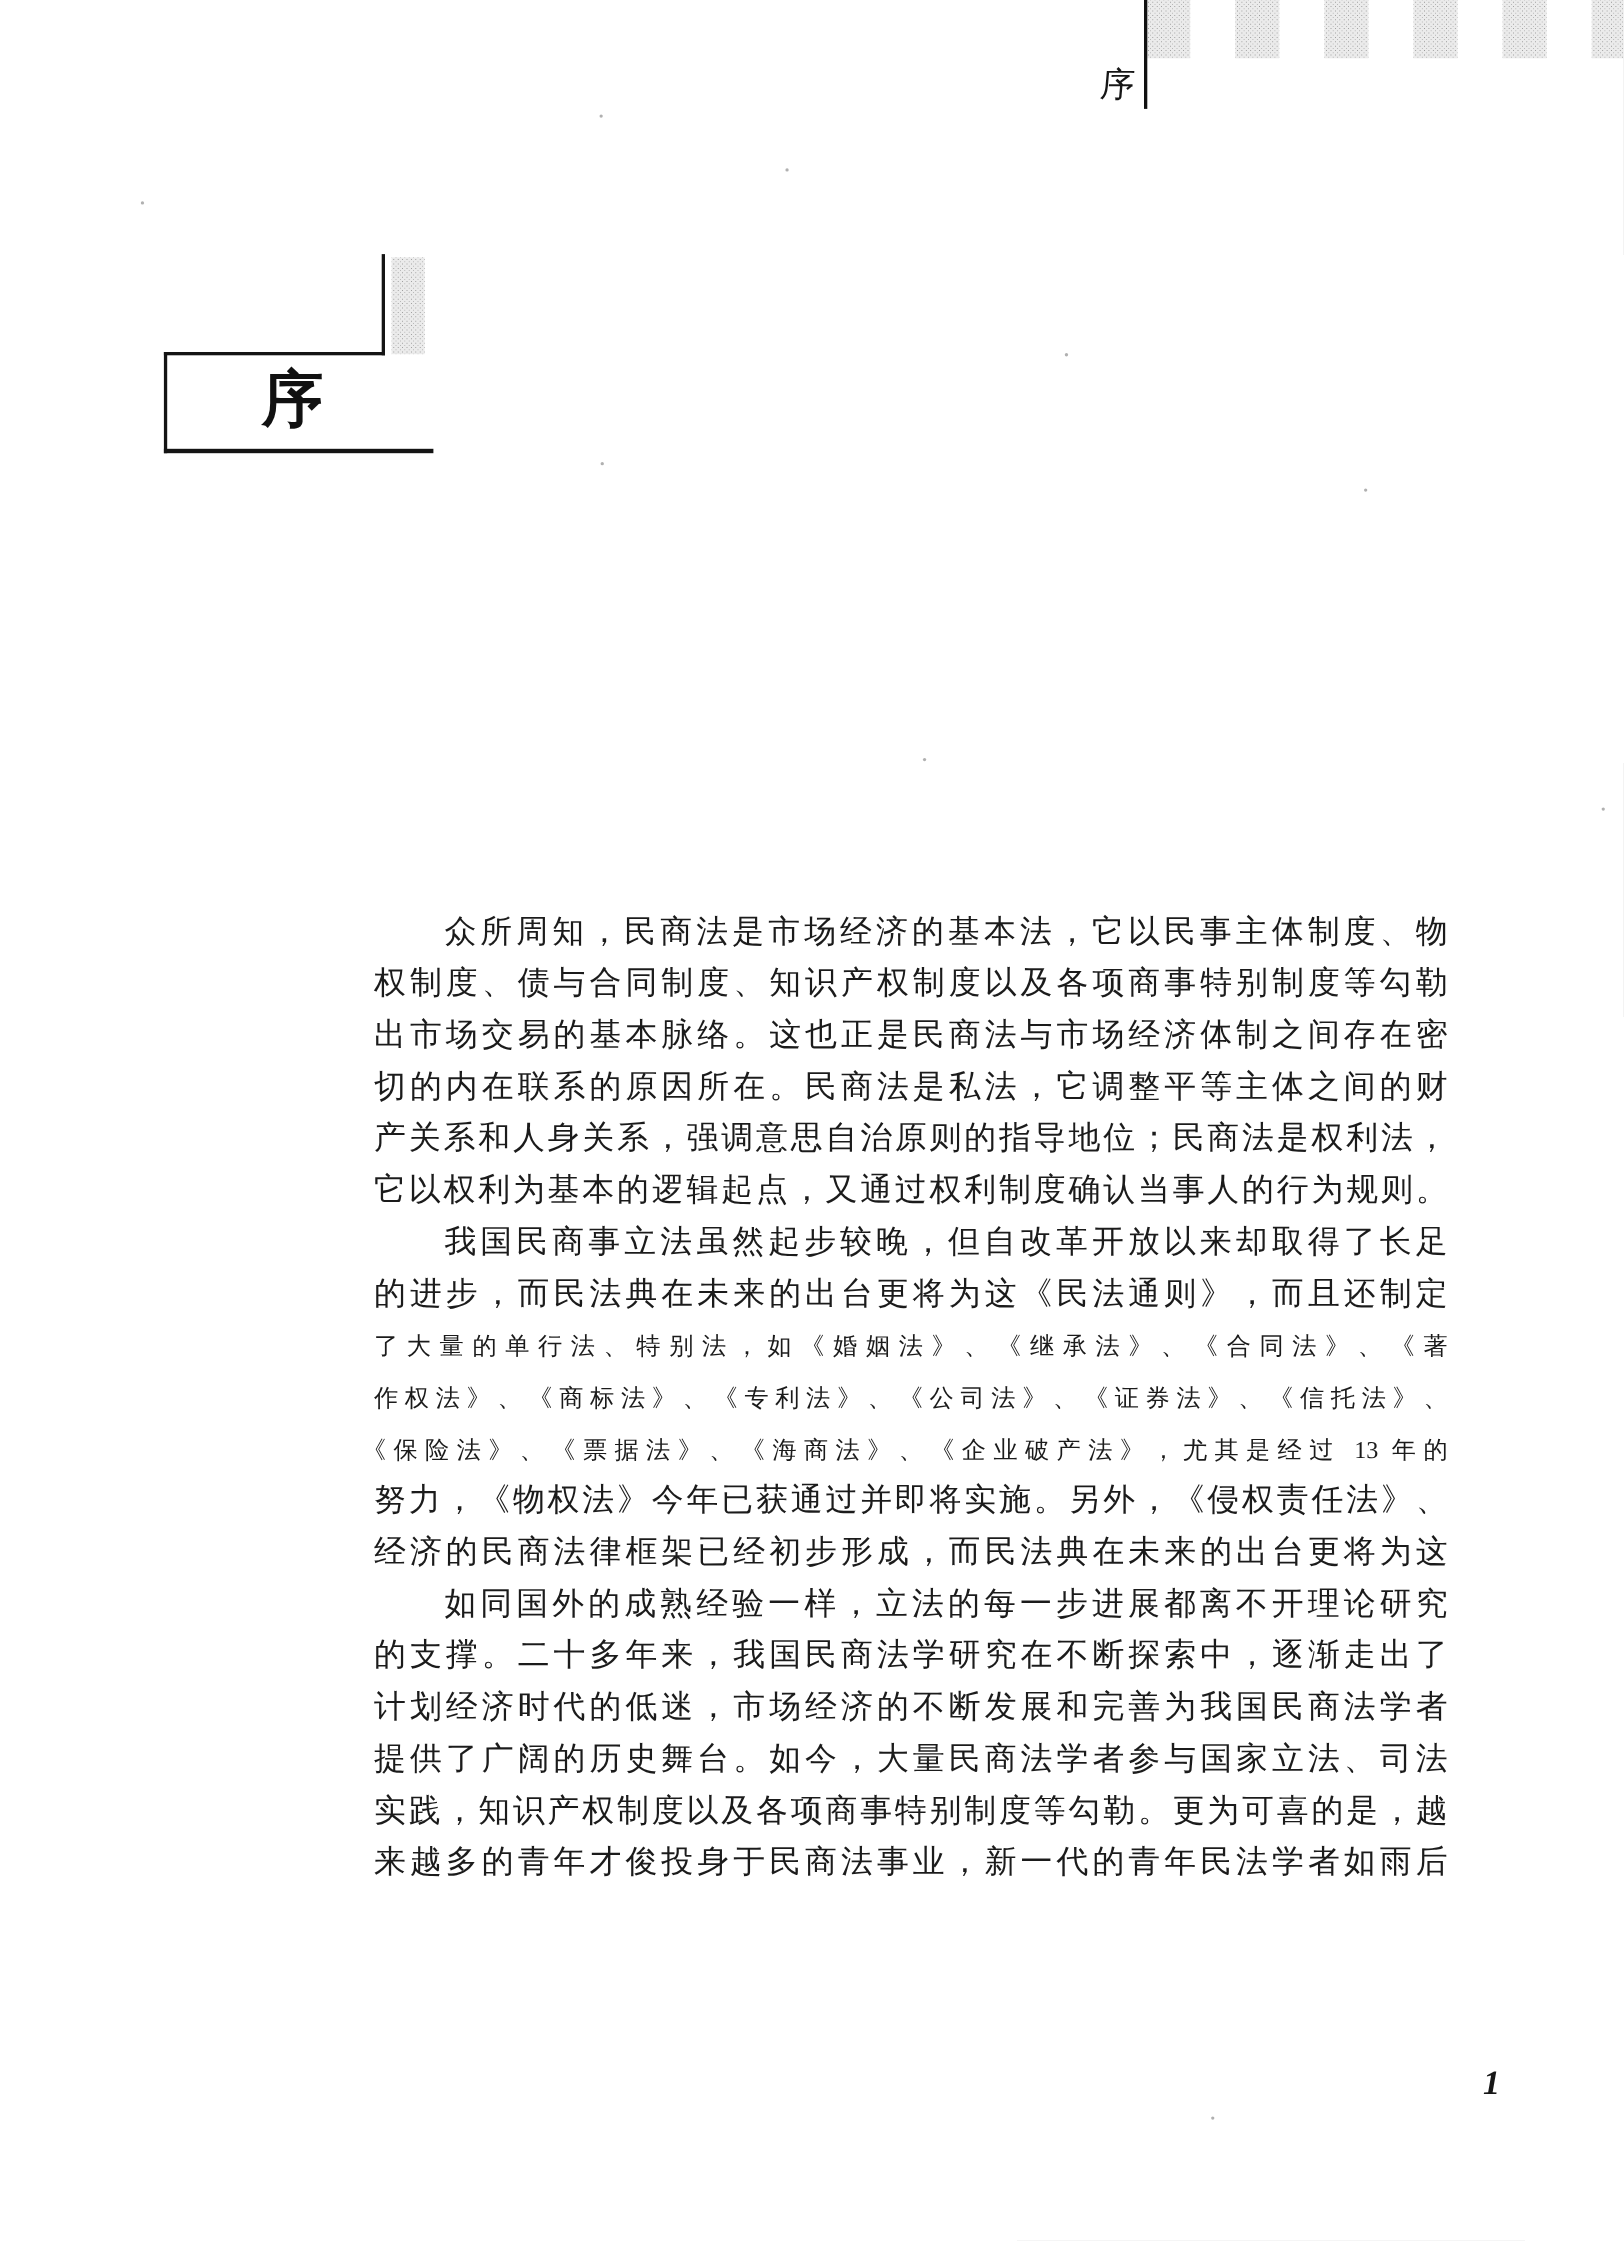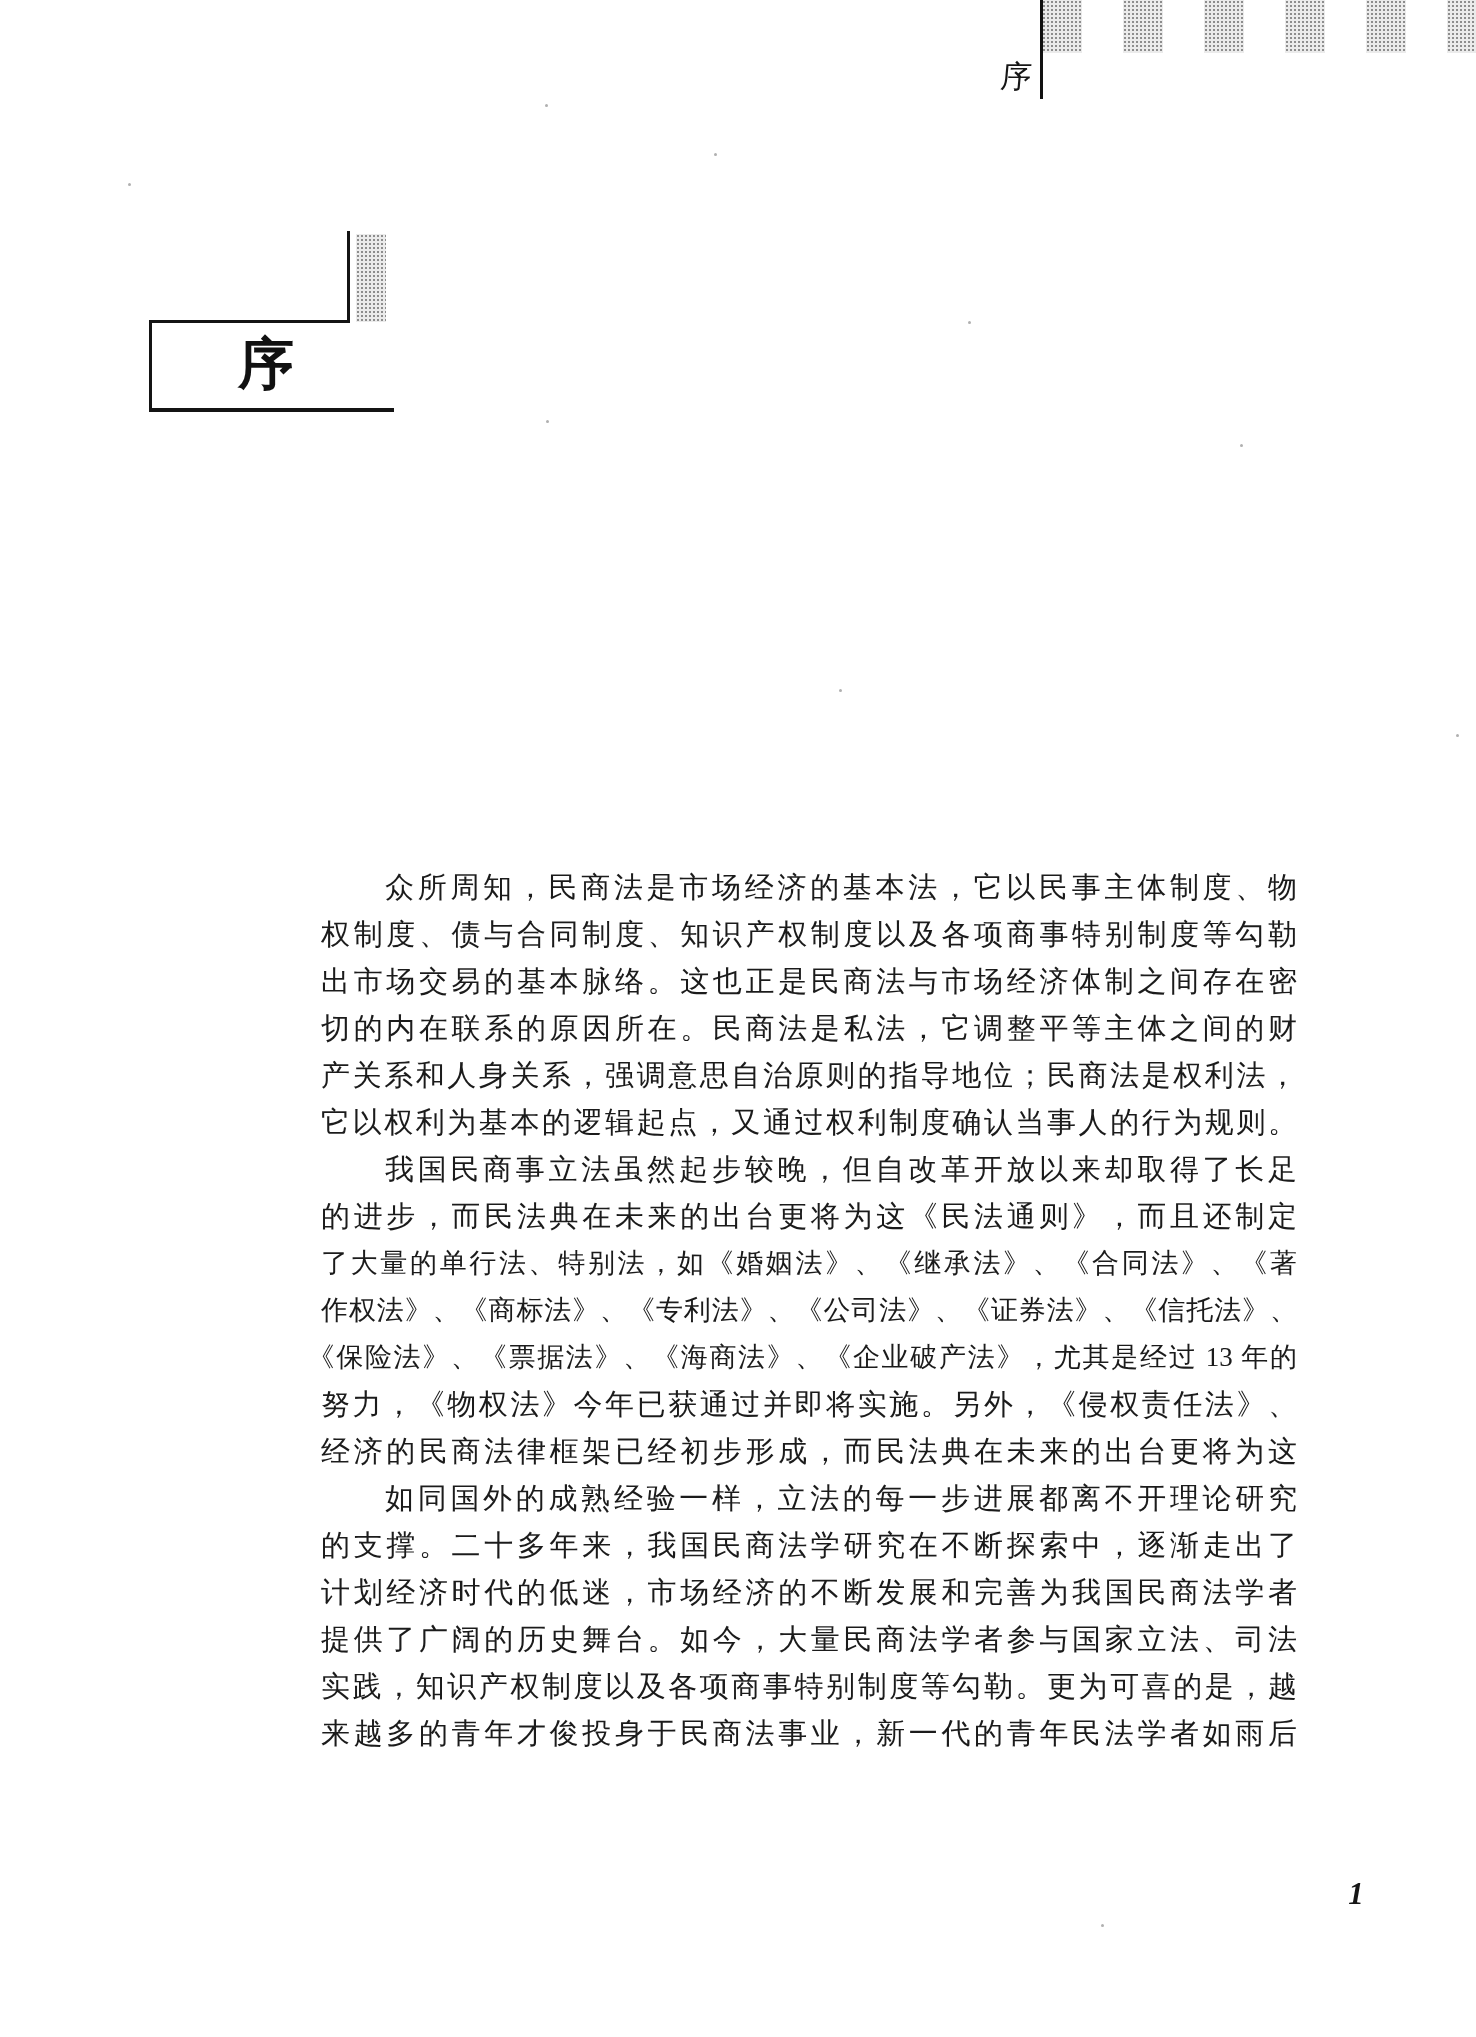--- a/index.html
+++ b/index.html
@@ -39,31 +39,31 @@
   .tb-topline{position:absolute;left:149px;top:320px;width:201px;height:3px;background:#141414;}
   .tb-leftline{position:absolute;left:149px;top:320px;width:3px;height:92px;background:#141414;}
   .tb-bottomline{position:absolute;left:149px;top:408px;width:245px;height:4px;background:#141414;}
   .chapter-title{
     position:absolute;left:203px;top:331px;width:126px;
     font-size:56px;line-height:66px;font-weight:bold;
     text-align:center;color:#111;
   }
   
   .body-text{
-    position:absolute;left:321px;top:824px;width:976px;margin-top:40px;
+    position:absolute;left:340px;top:824px;width:976px;
   }
   .ln{
     height:47px;line-height:47px;font-size:29px;
     text-align:justify;text-align-last:justify;
     white-space:nowrap;
     color:#1b1b1b;
   }
   .ln.first{text-indent:64px;}
   .ln.hang{text-indent:-0.5em;}
-  .ln.compress{font-size:27px;}
+  .ln.compress{font-size:22px;}
   .ln.para-end{text-align-last:left;}
   
   .page-number{
     position:absolute;left:1336px;top:1876px;width:40px;
     font-size:31px;font-style:italic;font-weight:600;
     text-align:center;color:#161616;
   }
   
   .speck{position:absolute;width:3px;height:3px;border-radius:50%;background:#6f6f6f;opacity:.55;}
 </style>

